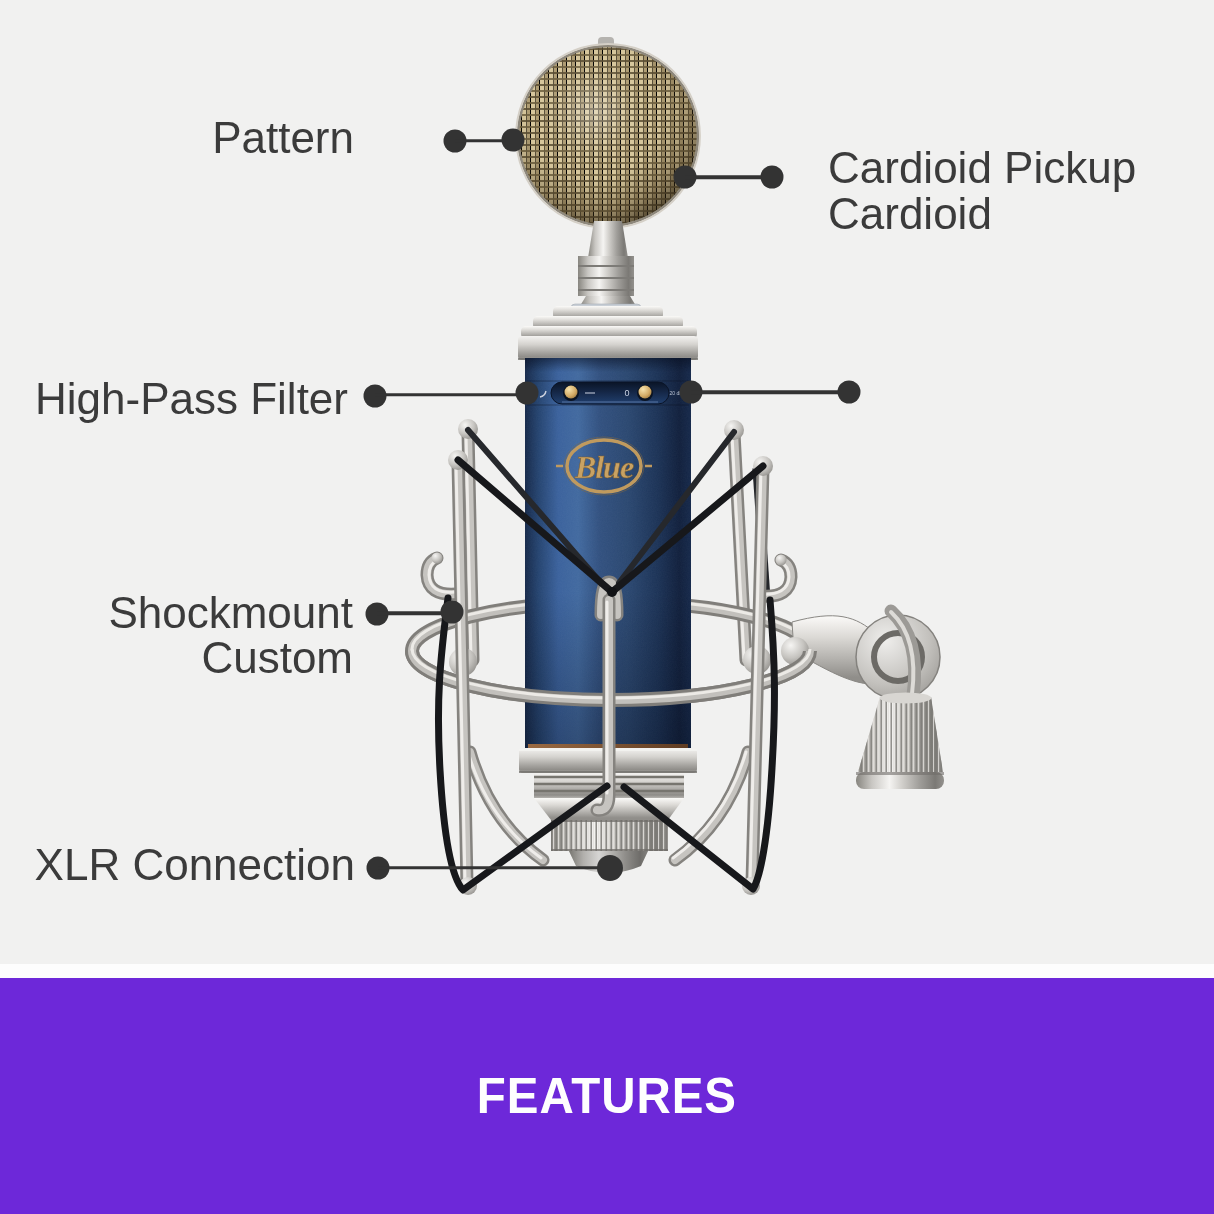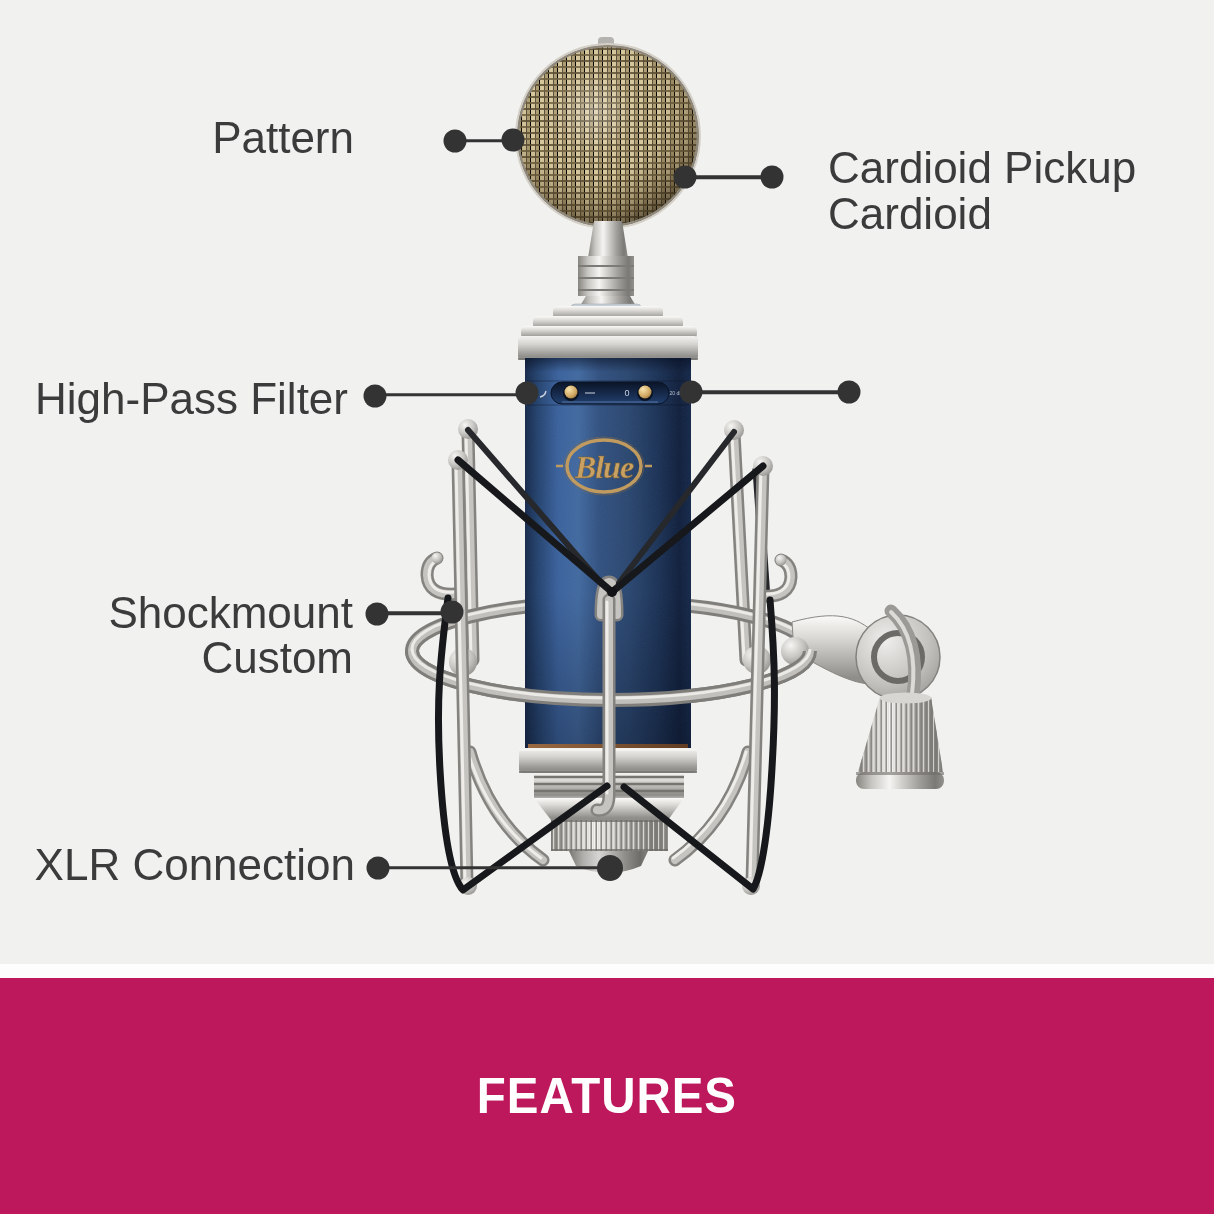--- a/index.html
+++ b/index.html
@@ -356,17 +356,17 @@
   <span class="dot" style="left:452px;top:612px;"></span>
 
   <div class="callout right" style="right:859px;top:842px;">
     <div>XLR Connection</div>
   </div>
   <span class="dot" style="left:378px;top:868px;"></span>
   <span class="leader-line" style="left:378px;top:867.5px;width:232px;"></span>
   <span class="dot big" style="left:610px;top:868px;"></span>
 
   <div class="separator" style="top:964px;height:14px;"></div>
-  <div class="features-band" style="top:978px;height:236px;background:#be185d;">
+  <div class="features-band" style="top:978px;height:236px;background:#6d28d9;">
     <div class="features-title">FEATURES</div>
   </div>
 
 </div>
 
 </body></html>

